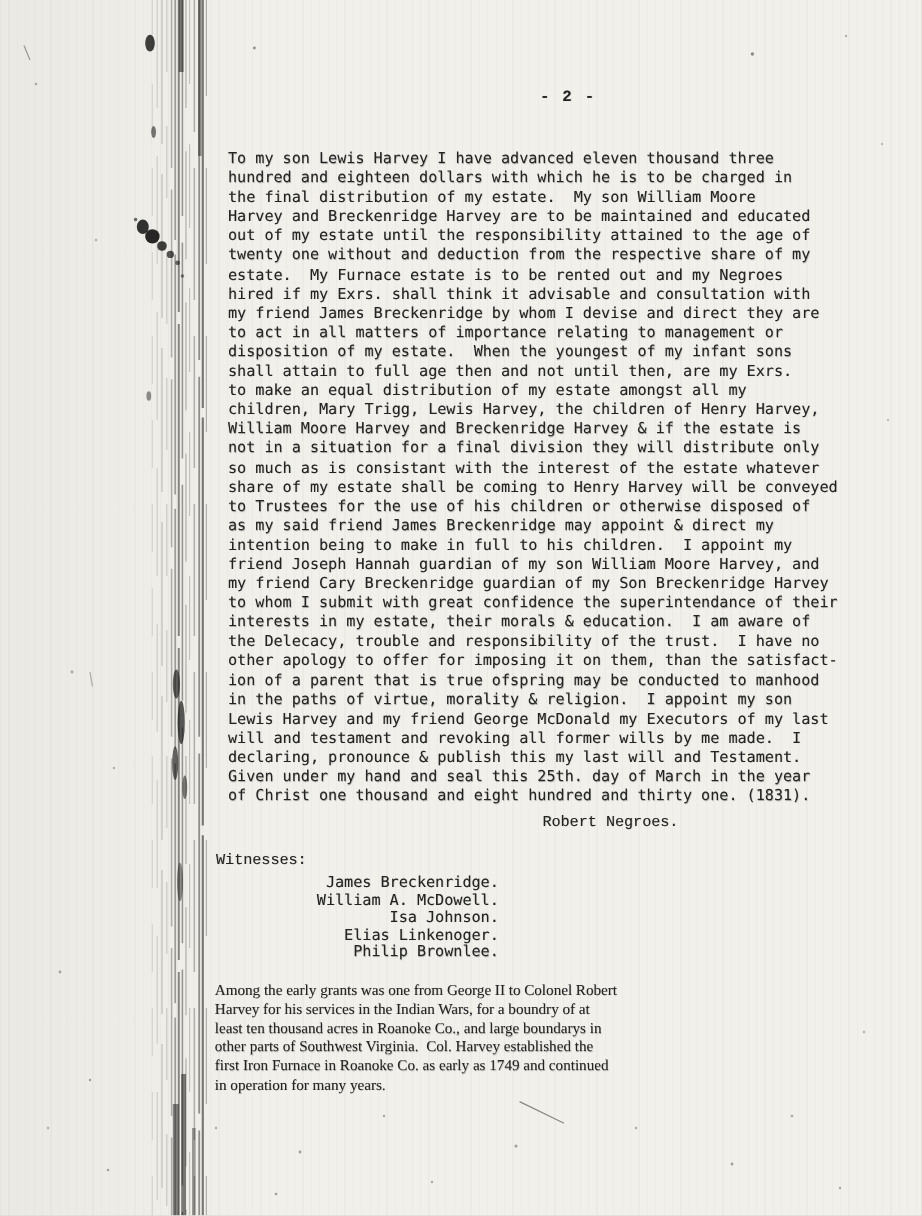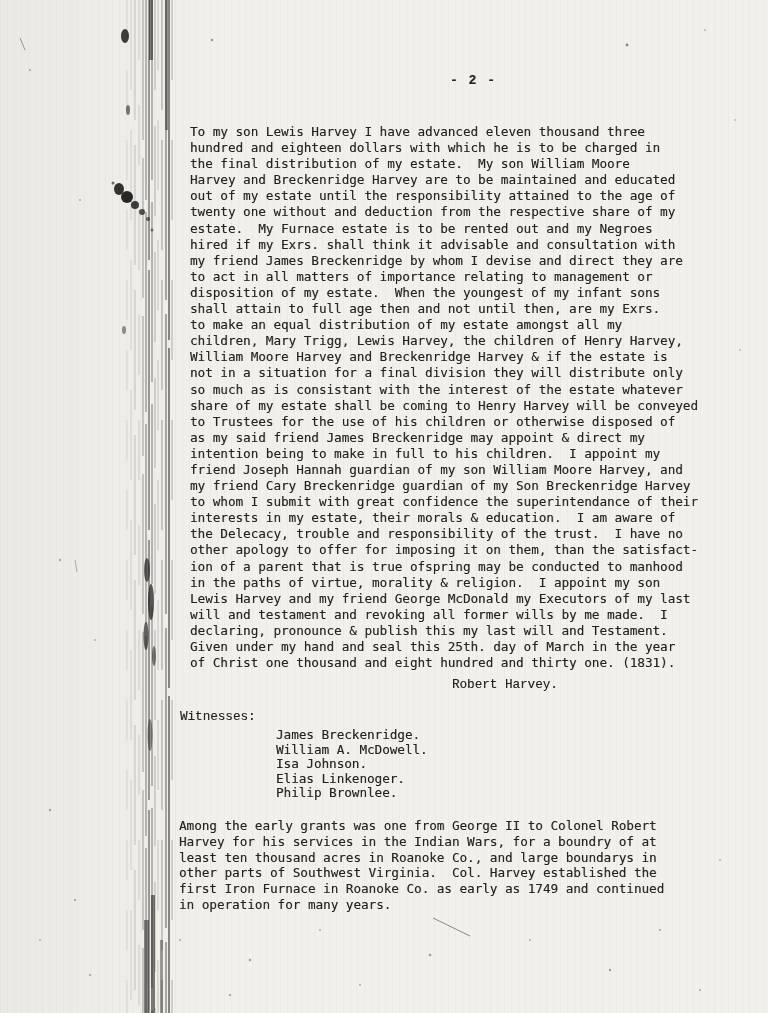--- a/index.html
+++ b/index.html
@@ -48,30 +48,32 @@
   .signature {
     left: 452px; top: 678px;
     font-size: 12.6px;
   }
   .witnesses-label {
     left: 180px; top: 710px;
     font-size: 12.6px;
     text-align: right;
   }
   .witness-list {
-    left: 276px; top: 728px;
+    left: 264px; top: 728px;
     margin: 0;
     font-size: 12.6px;
     line-height: 14.6px;
+    text-align: right;
   }
   .closing-paragraph {
     left: 179px; top: 818px;
     margin: 0;
     font-size: 12.6px;
     line-height: 15.8px;
+    font-family: Liberation Serif, serif;
   }
 </style>
 </head>
 <body>
 
 <div class="page">
 
   <svg class="artifacts" viewBox="0 0 768 1013" xmlns="http://www.w3.org/2000/svg">
     <g stroke="#1a1a1a">
       <line x1="127" y1="0" x2="127" y2="1013" stroke-width="1" opacity="0.10" stroke-dasharray="40 30"></line>
@@ -177,21 +179,21 @@
 the Delecacy, trouble and responsibility of the trust.  I have no
 other apology to offer for imposing it on them, than the satisfact-
 ion of a parent that is true ofspring may be conducted to manhood
 in the paths of virtue, morality &amp; religion.  I appoint my son
 Lewis Harvey and my friend George McDonald my Executors of my last
 will and testament and revoking all former wills by me made.  I
 declaring, pronounce &amp; publish this my last will and Testament.
 Given under my hand and seal this 25th. day of March in the year
 of Christ one thousand and eight hundred and thirty one. (1831).</pre>
 
-  <div class="typed signature">Robert Harvey.</div>
+  <div class="typed signature">Robert Negroes.</div>
 
   <div class="typed witnesses-label">Witnesses:</div>
 
   <pre class="typed witness-list">James Breckenridge.
 William A. McDowell.
 Isa Johnson.
 Elias Linkenoger.
 Philip Brownlee.</pre>
 
   <pre class="typed closing-paragraph">Among the early grants was one from George II to Colonel Robert

